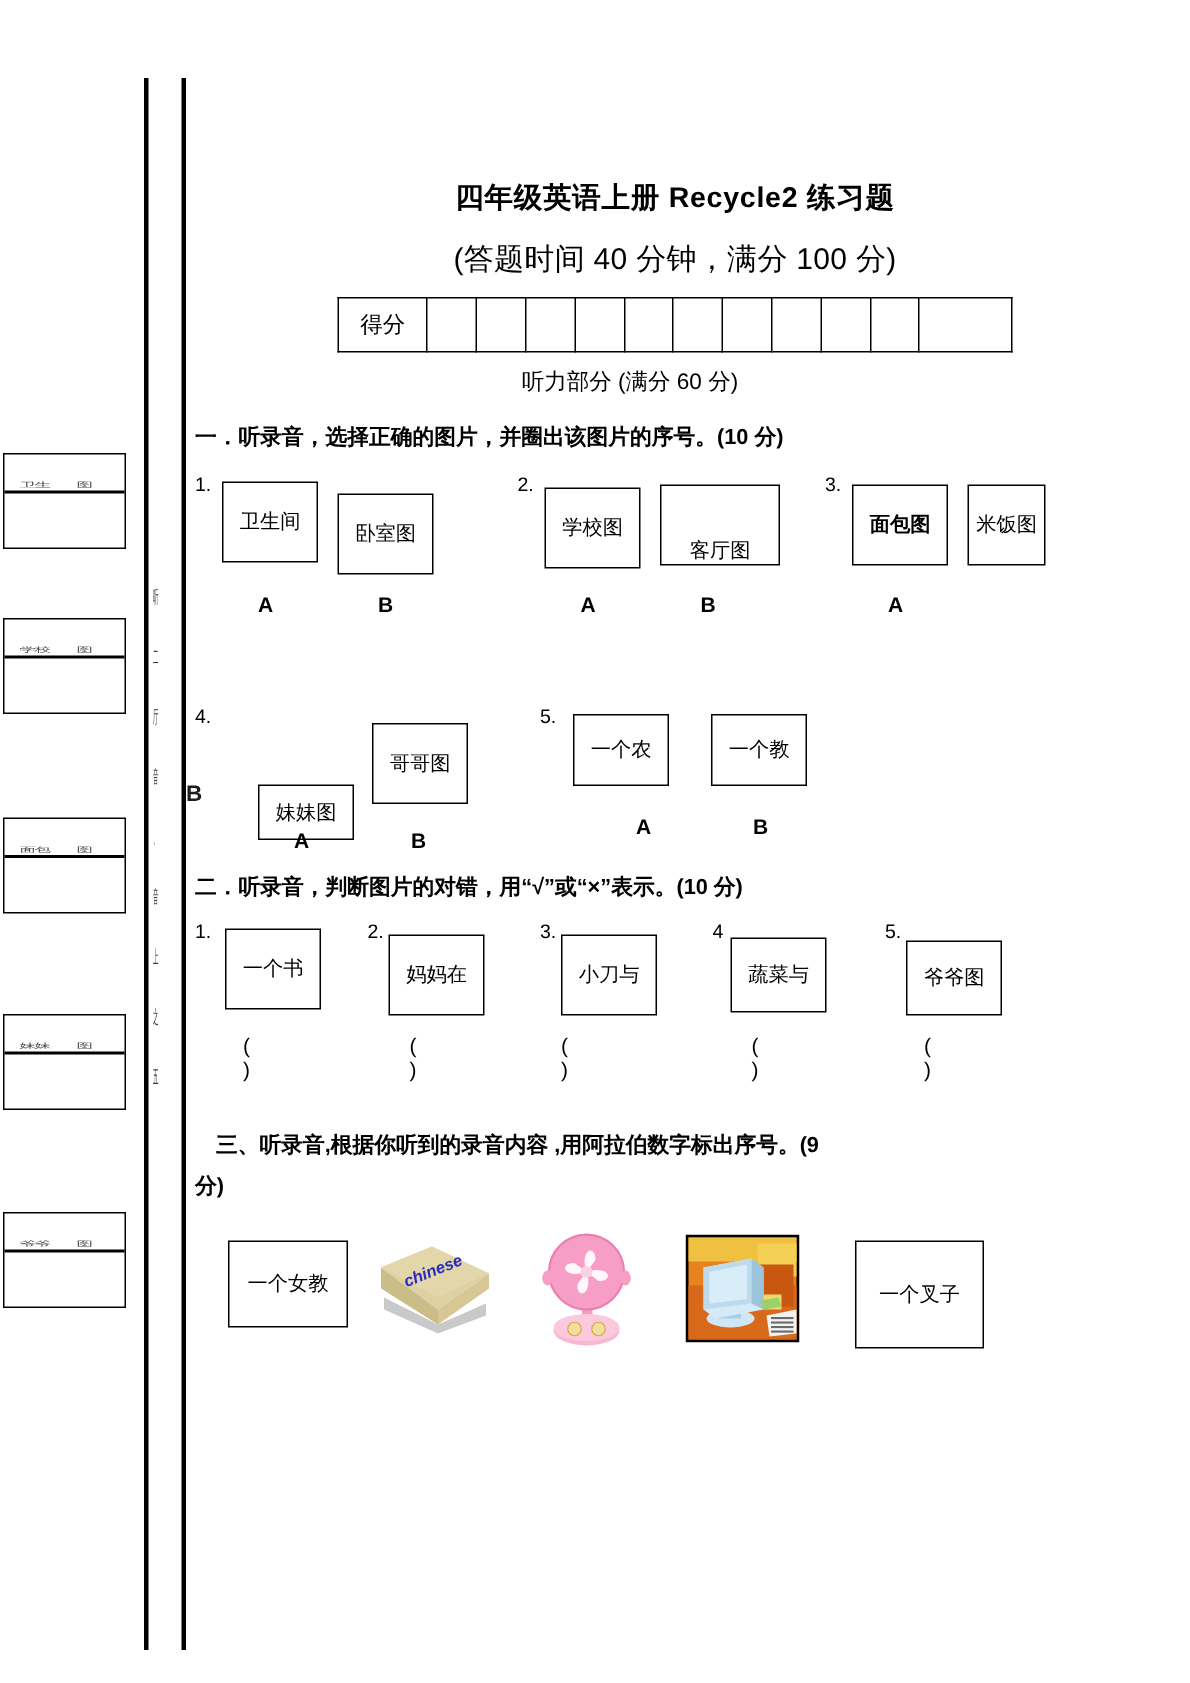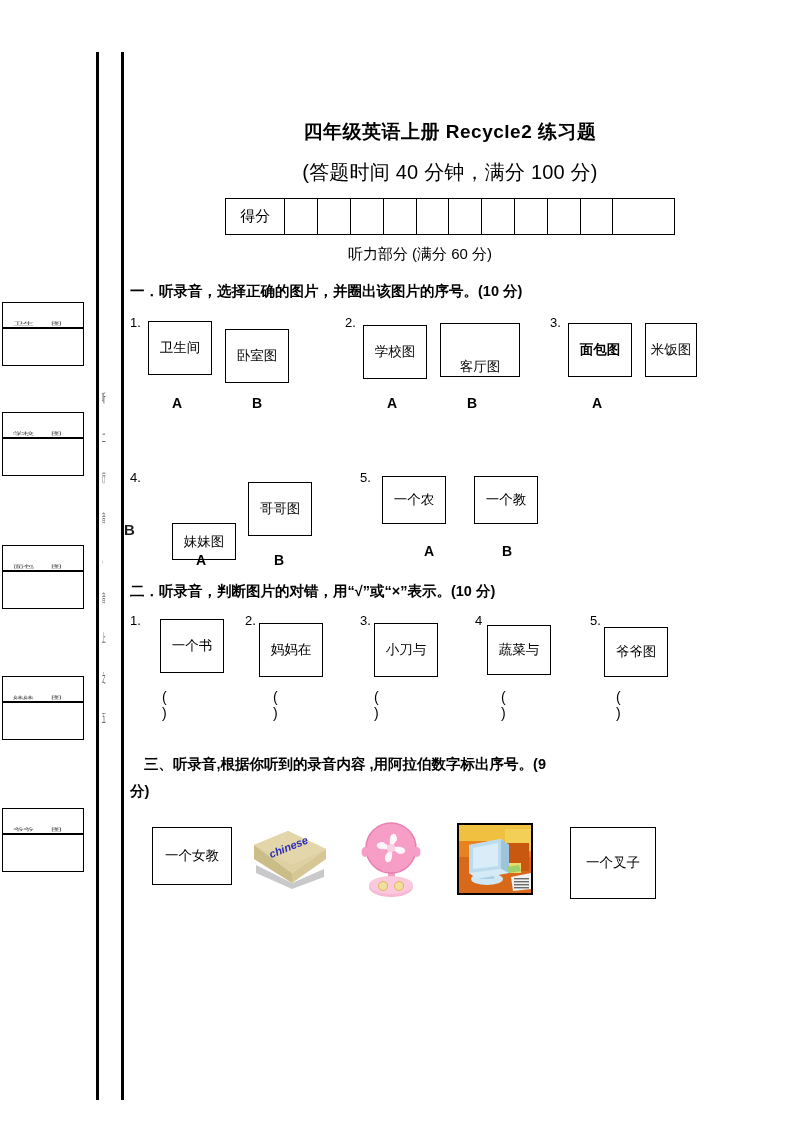--- a/index.html
+++ b/index.html
@@ -346,21 +346,21 @@
       <span class="opt-letter" style="left:64px; top:73px;">A</span>
       <span class="opt-letter" style="left:142px; top:73px;">B</span>
     </div>
   </div>
 
   <div class="q-head" style="margin-top:12px;">二．听录音，判断图片的对错，用“√”或“×”表示。(10 分)</div>
 
   <div class="pic-row" style="margin-top:12px; height:110px;">
     <div class="group" style="left:0px;">
       <span class="g-num">1.</span>
-      <div class="pic-box" style="left:30px; top:6px; width:64px; height:54px;">
+      <div class="pic-box" style="left:20px; top:6px; width:64px; height:54px;">
         <span>一个书</span>
       </div>
       <span class="paren" style="left:32px; top:76px;">(    )</span>
     </div>
     <div class="group" style="left:115px;">
       <span class="g-num">2.</span>
       <div class="pic-box" style="left:14px; top:10px; width:64px; height:54px;">
         <span>妈妈在</span>
       </div>
       <span class="paren" style="left:28px; top:76px;">(    )</span>

